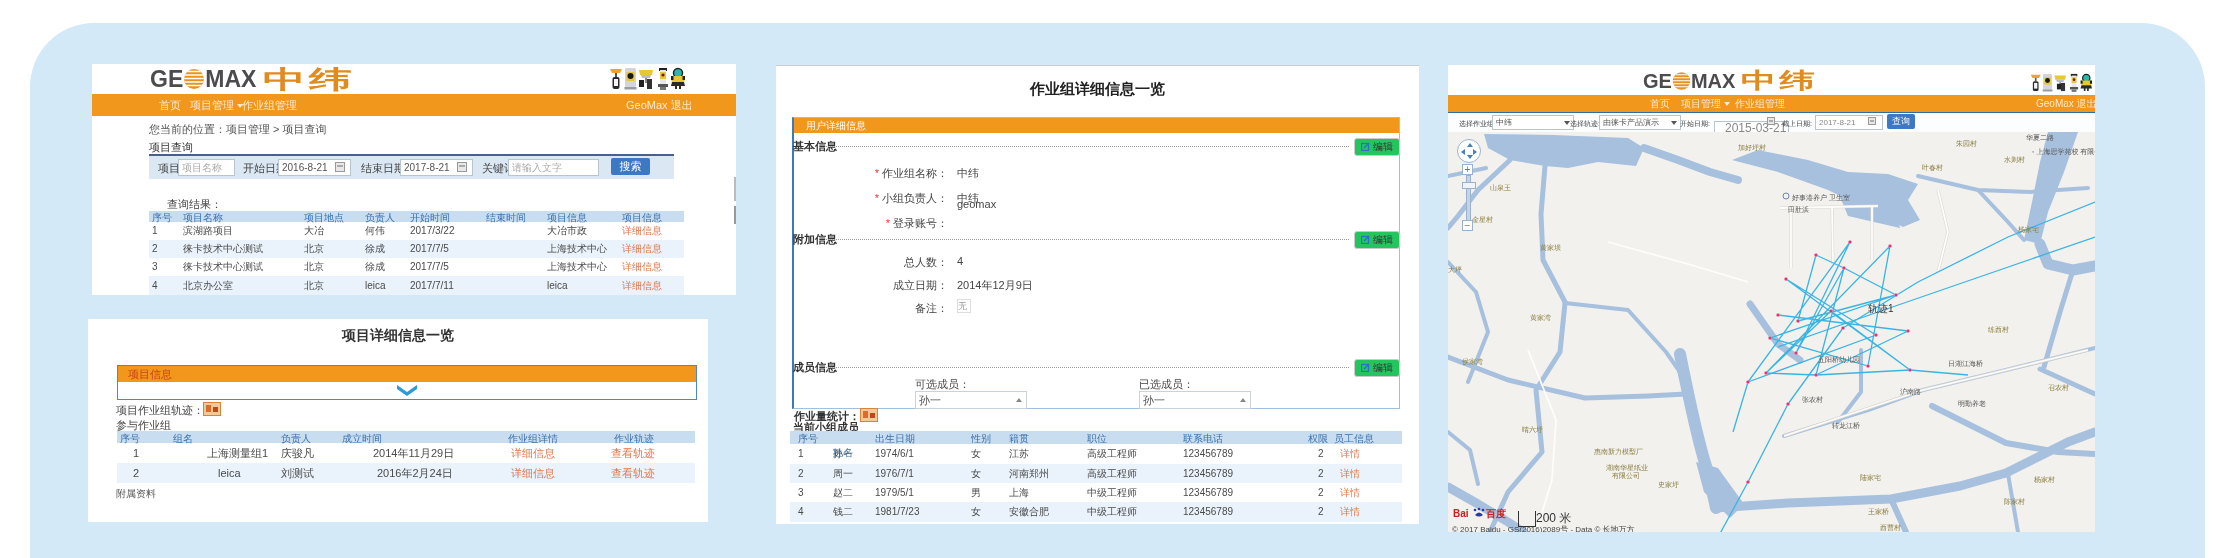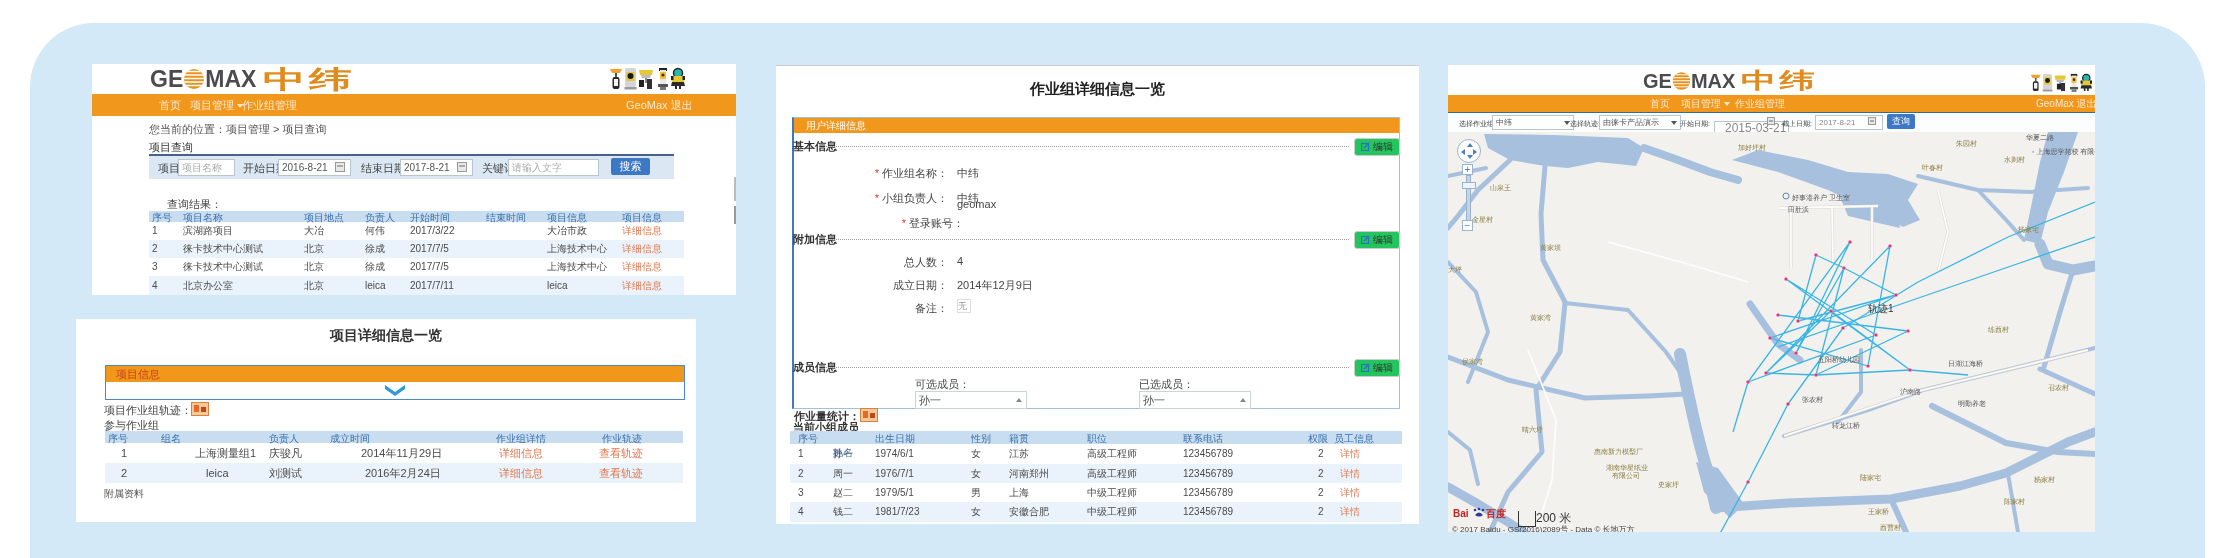--- a/index.html
+++ b/index.html
@@ -156,21 +156,21 @@
       <span class="cell" style="left:216px">leica</span>
       <span class="cell" style="left:261px">2017/7/11</span>
       <span class="cell" style="left:398px">leica</span>
       <span class="cell olink" style="left:473px">详细信息</span>
   </div>
 
 </div>
 <div class="abs" style="left:734px;top:177px;width:2px;height:24px;background:#bbb"></div>
 <div class="abs" style="left:734px;top:206px;width:2px;height:18px;background:#999"></div>
 
-<div class="panel" id="p2" style="left:76px;top:319px;width:620px;height:203px;font-size:11px">
+<div class="panel" id="p2" style="left:88px;top:319px;width:620px;height:203px;font-size:11px">
   <div class="abs" style="left:0;top:8px;width:100%;text-align:center;font-weight:bold;font-size:14px;color:#333">项目详细信息一览</div>
   <div class="abs" style="left:29px;top:46px;width:578px;height:33px;border:1px solid #4a88c8">
     <div class="abs" style="left:0;top:0;width:100%;height:16px;background:#f0971c;color:#c9401a;font-size:11px;line-height:16px"><span style="margin-left:10px">项目信息</span></div>
     <svg class="abs" style="left:50%;top:18px;margin-left:-11px" width="22" height="13" viewBox="0 0 22 13">
         <path d="M1,1 L11,8 L21,1 L21,5 L11,12 L1,5 Z" fill="#2e9ad8"></path>
       </svg>
   </div>
   <div class="abs" style="left:28px;top:84px;color:#444">项目作业组轨迹：</div>
   <div class="abs" style="left:115px;top:83px;width:16px;height:12px;background:#f5c89a;border:1px solid #d9823b">
       <div class="abs" style="left:2px;top:2px;width:5px;height:7px;background:#e06a28"></div>
@@ -213,21 +213,21 @@
   <div class="sect" style="left:17px;top:74px">基本信息</div>
   <div class="dotline" style="left:50px;top:81px;width:523px"></div>
   <div class="editbtn" style="left:578px;top:73px"><svg width="9" height="9" viewBox="0 0 9 9" style="vertical-align:-1px">
         <rect x="0.5" y="1.5" width="7" height="7" fill="none" stroke="#2f6fc1" stroke-width="1.2"></rect>
         <path d="M3,6 L8,1" stroke="#2f6fc1" stroke-width="1.4"></path>
       </svg> 编辑</div>
   <div class="flabel" style="left:60px;top:101px;width:112px"><span class="red">*</span> 作业组名称：</div>
     <div class="fval" style="left:181px;top:101px">中纬</div>
   <div class="flabel" style="left:60px;top:126px;width:112px"><span class="red">*</span> 小组负责人：</div>
     <div class="fval" style="left:181px;top:126px">中纬</div>
-  <div class="flabel" style="left:76px;top:151px;width:112px"><span class="red">*</span> 登录账号：</div>
+  <div class="flabel" style="left:60px;top:151px;width:112px"><span class="red">*</span> 登录账号：</div>
     <div class="fval" style="left:181px;top:133px">geomax</div>
   <div class="sect" style="left:17px;top:167px">附加信息</div>
   <div class="dotline" style="left:50px;top:174px;width:523px"></div>
   <div class="editbtn" style="left:578px;top:166px"><svg width="9" height="9" viewBox="0 0 9 9" style="vertical-align:-1px">
         <rect x="0.5" y="1.5" width="7" height="7" fill="none" stroke="#2f6fc1" stroke-width="1.2"></rect>
         <path d="M3,6 L8,1" stroke="#2f6fc1" stroke-width="1.4"></path>
       </svg> 编辑</div>
   <div class="flabel" style="left:60px;top:190px;width:112px">总人数：</div>
     <div class="fval" style="left:181px;top:190px">4</div>
   <div class="flabel" style="left:60px;top:213px;width:112px">成立日期：</div>

